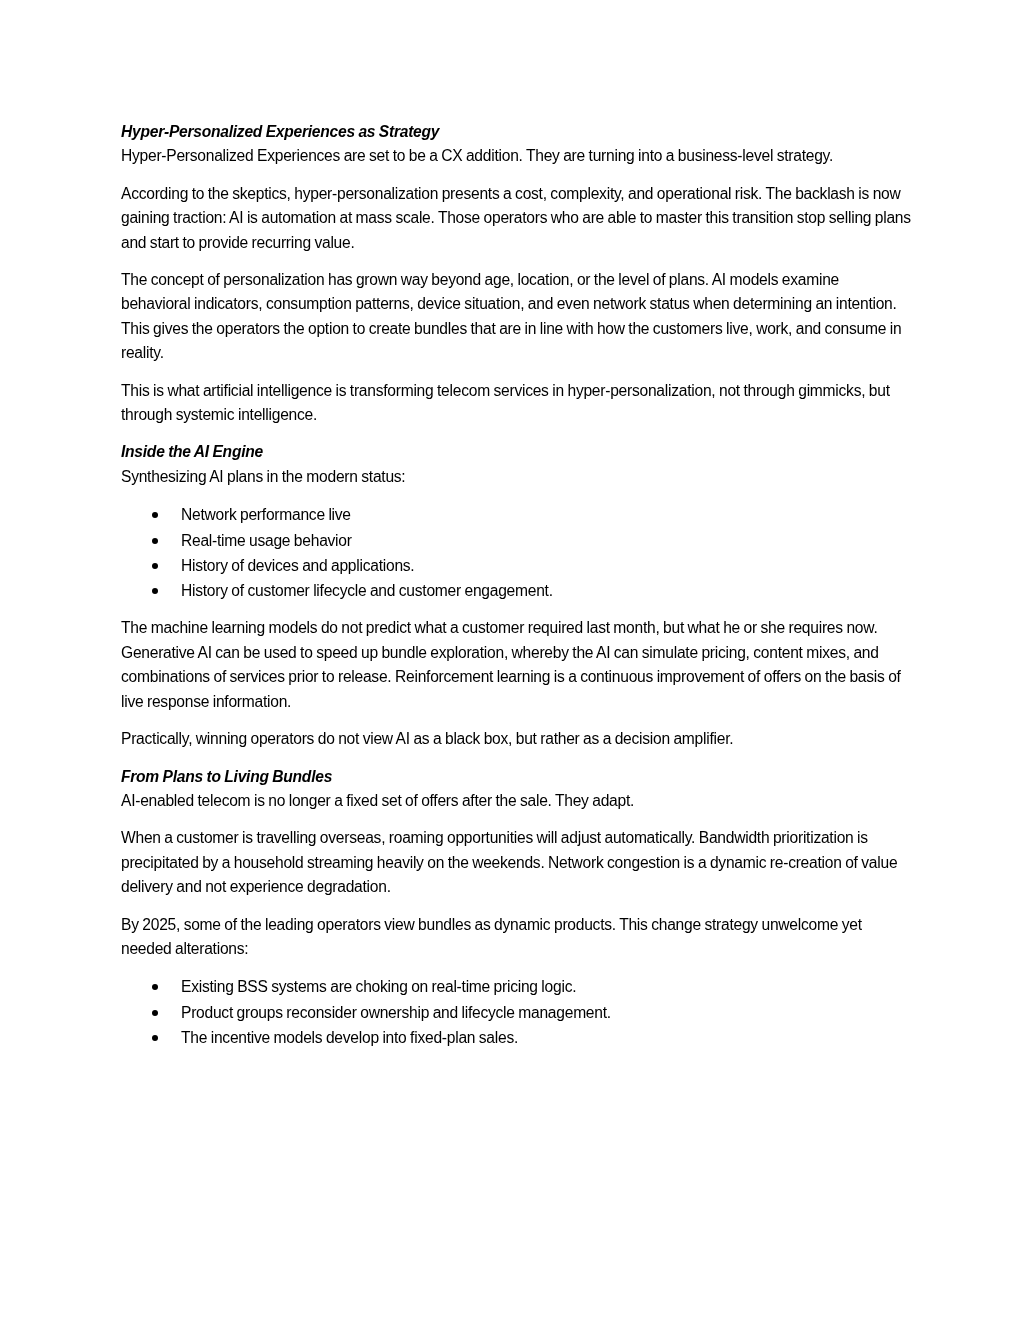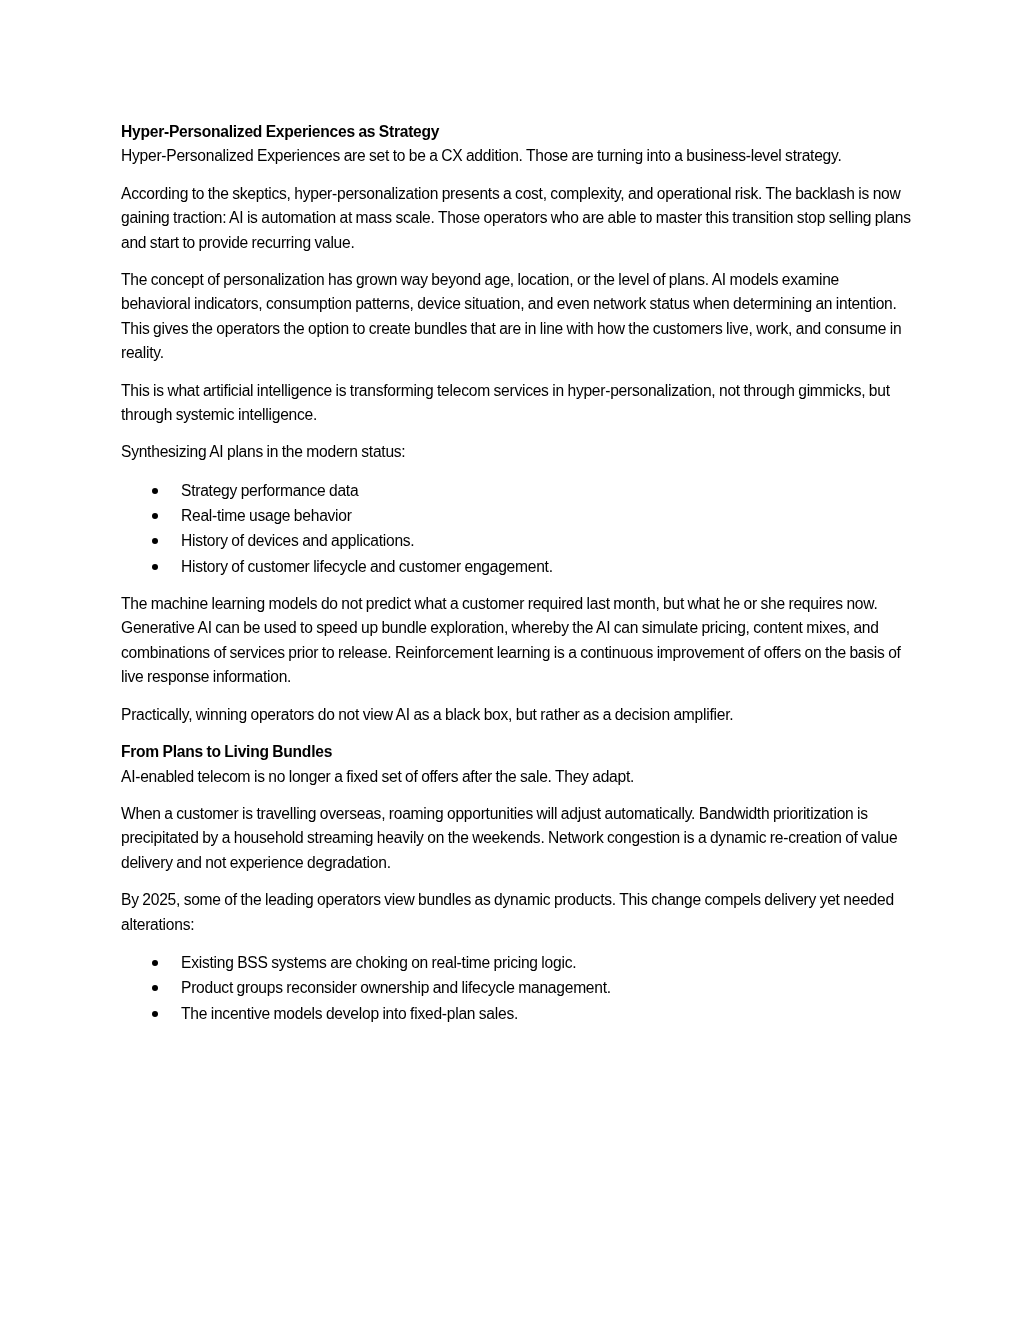--- a/index.html
+++ b/index.html
@@ -21,20 +21,21 @@
       top: 120px;
       width: 790px;
       font-size: 15.6px;
       line-height: 24.4px;
       letter-spacing: -0.25px;
       word-spacing: -0.5px;
     }
     .heading {
       font-weight: bold;
       margin: 0;
+      font-style: italic;
     }
     .para {
       margin: 0 0 13px 0;
     }
     .para.after-heading {
       margin-top: 0;
     }
     ul.bullets {
       list-style: none;
       margin: 0 0 13px 0;
@@ -56,32 +57,33 @@
       background: #000;
     }
   </style>
 </head>
 <body>
 
 <div class="page">
 
   <section>
     <p class="heading">Hyper-Personalized Experiences as Strategy</p>
-    <p class="para after-heading">Hyper-Personalized Experiences are set to be a CX addition. Those are turning into a business-level strategy.</p>
+    <p class="para after-heading">Hyper-Personalized Experiences are set to be a CX addition. They are turning into a business-level strategy.</p>
     <p class="para">According to the skeptics, hyper-personalization presents a cost, complexity, and operational risk. The backlash is now gaining traction: AI is automation at mass scale. Those operators who are able to master this transition stop selling plans and start to provide recurring value.</p>
     <p class="para">The concept of personalization has grown way beyond age, location, or the level of plans. AI models examine behavioral indicators, consumption patterns, device situation, and even network status when determining an intention. This gives the operators the option to create bundles that are in line with how the customers live, work, and consume in reality.</p>
     <p class="para">This is what artificial intelligence is transforming telecom services in hyper-personalization, not through gimmicks, but through systemic intelligence.</p>
   </section>
 
   <section>
+    <p class="heading">Inside the AI Engine</p>
     <p class="para">Synthesizing AI plans in the modern status:</p>
     <ul class="bullets">
       <li>
         <span class="bullet"></span>
-        <span>Strategy performance data</span>
+        <span>Network performance live</span>
       </li>
       <li>
         <span class="bullet"></span>
         <span>Real-time usage behavior</span>
       </li>
       <li>
         <span class="bullet"></span>
         <span>History of devices and applications.</span>
       </li>
       <li>
@@ -90,21 +92,21 @@
       </li>
     </ul>
     <p class="para">The machine learning models do not predict what a customer required last month, but what he or she requires now. Generative AI can be used to speed up bundle exploration, whereby the AI can simulate pricing, content mixes, and combinations of services prior to release. Reinforcement learning is a continuous improvement of offers on the basis of live response information.</p>
     <p class="para">Practically, winning operators do not view AI as a black box, but rather as a decision amplifier.</p>
   </section>
 
   <section>
     <p class="heading">From Plans to Living Bundles</p>
     <p class="para after-heading">AI-enabled telecom is no longer a fixed set of offers after the sale. They adapt.</p>
     <p class="para">When a customer is travelling overseas, roaming opportunities will adjust automatically. Bandwidth prioritization is precipitated by a household streaming heavily on the weekends. Network congestion is a dynamic re-creation of value delivery and not experience degradation.</p>
-    <p class="para">By 2025, some of the leading operators view bundles as dynamic products. This change compels delivery yet needed alterations:</p>
+    <p class="para">By 2025, some of the leading operators view bundles as dynamic products. This change strategy unwelcome yet needed alterations:</p>
     <ul class="bullets">
       <li>
         <span class="bullet"></span>
         <span>Existing BSS systems are choking on real-time pricing logic.</span>
       </li>
       <li>
         <span class="bullet"></span>
         <span>Product groups reconsider ownership and lifecycle management.</span>
       </li>
       <li>

